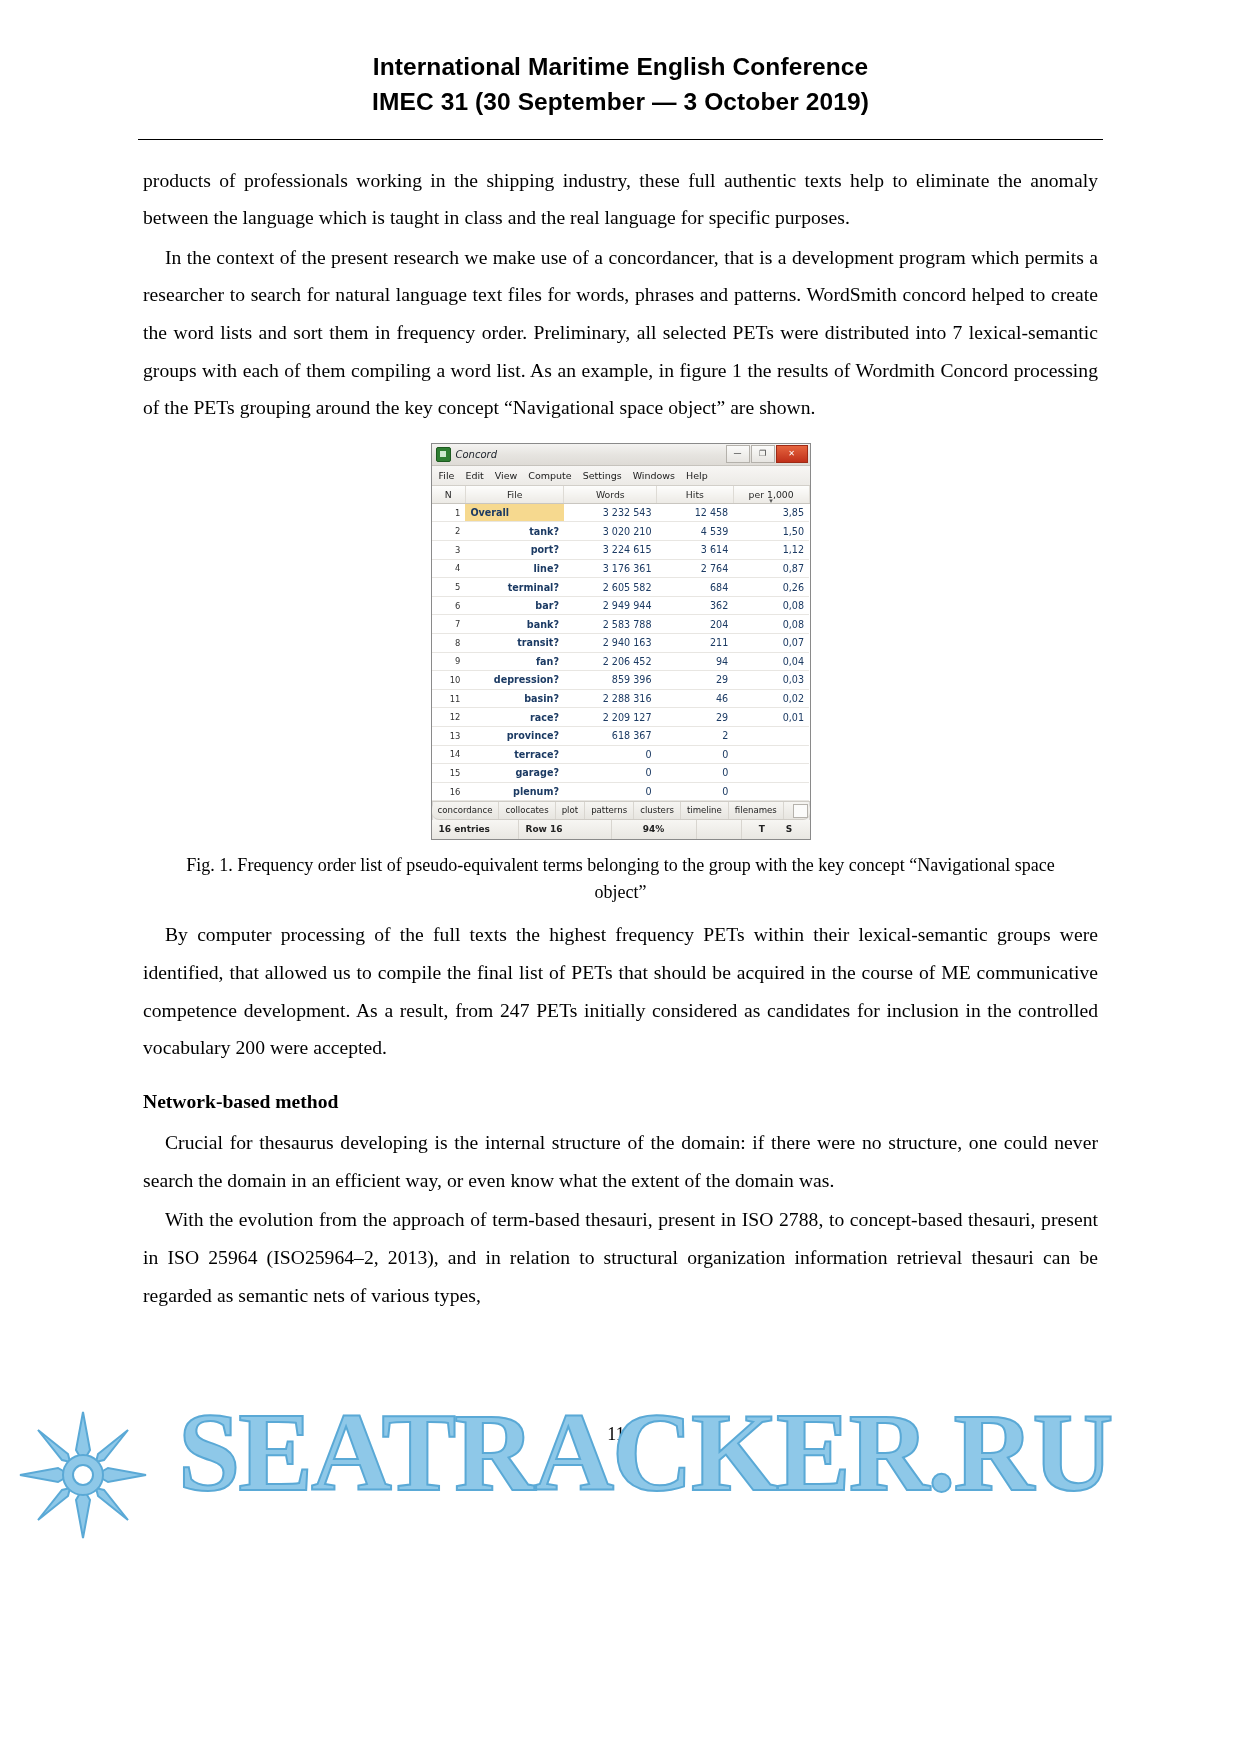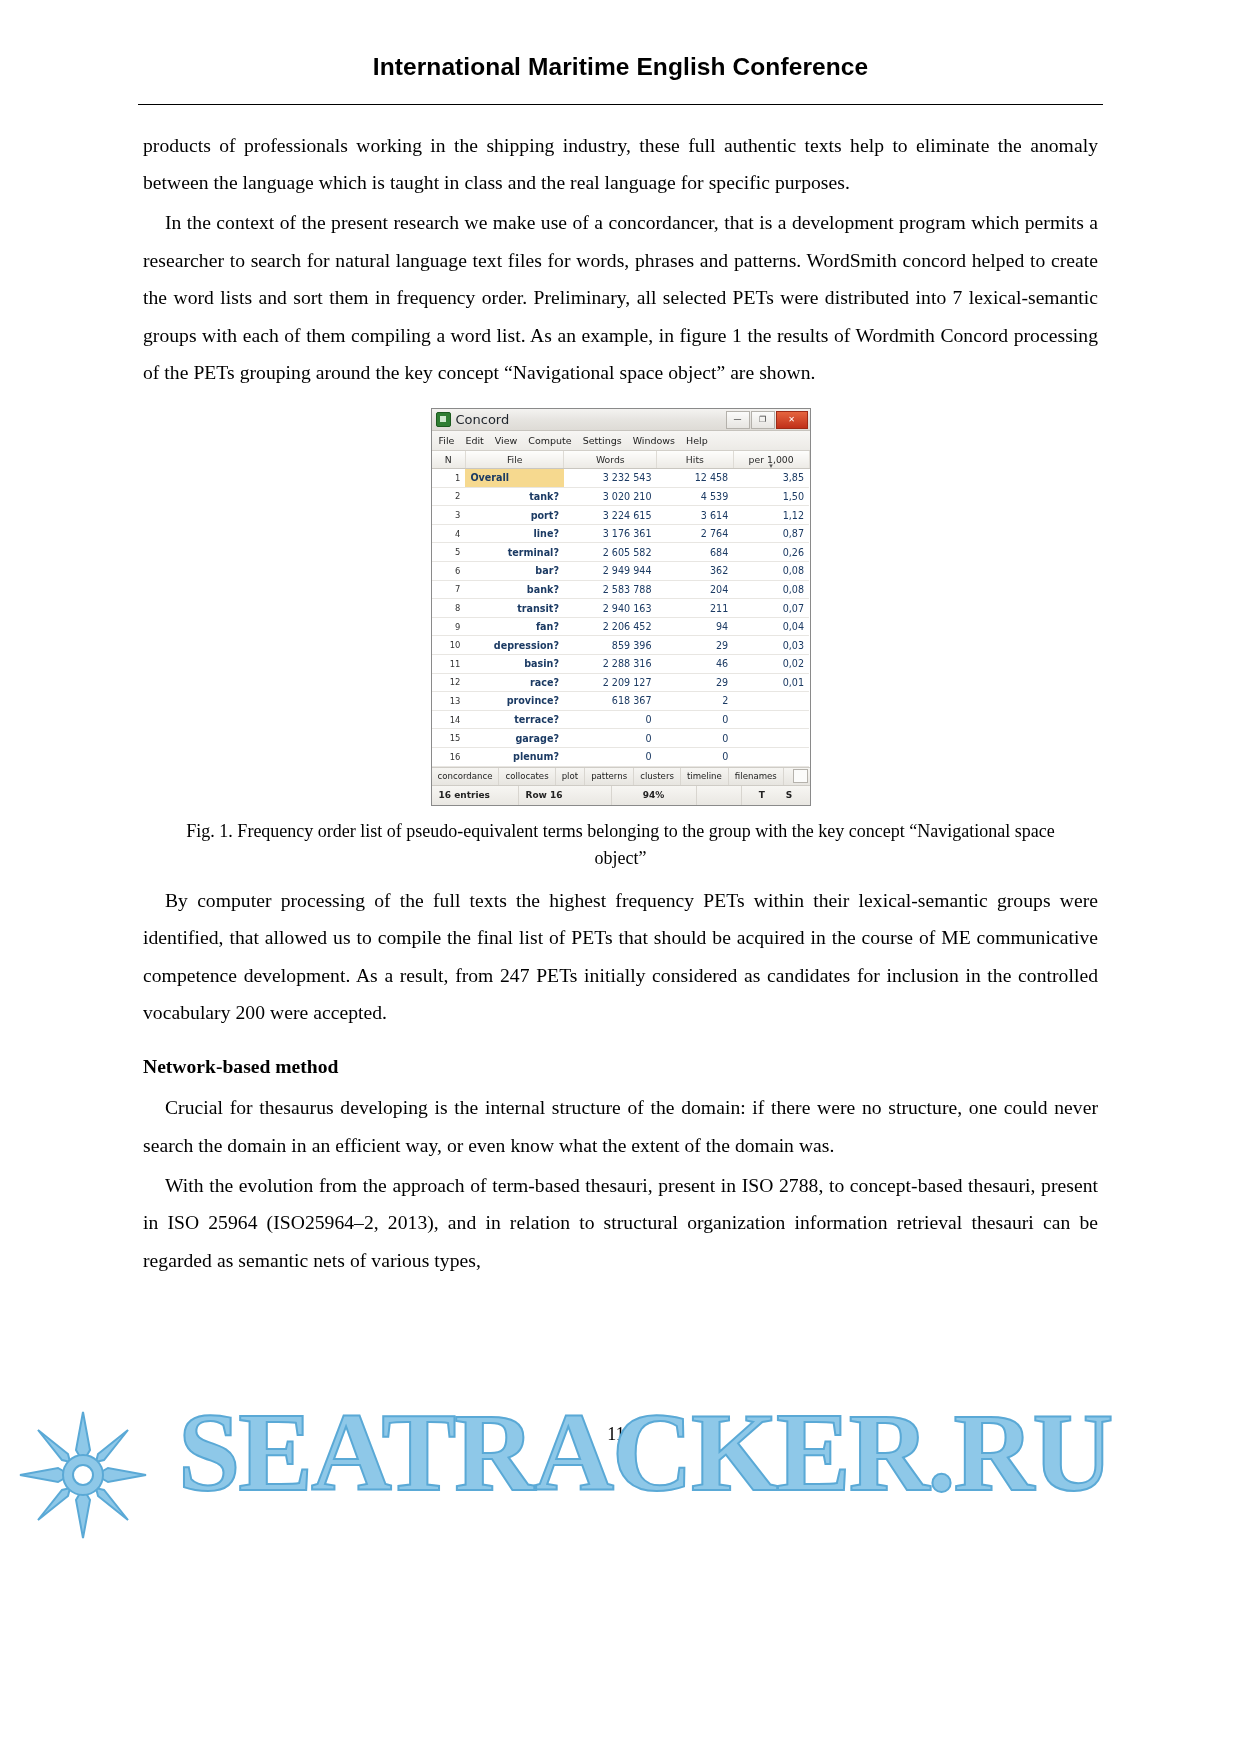--- a/index.html
+++ b/index.html
@@ -104,23 +104,24 @@
     position: relative;
   }
   .cw-appicon::after {
     content: "";
     position: absolute;
     left: 3px; top: 3px;
     width: 6px; height: 6px;
     background: #cfe8cf;
   }
   .cw-title {
-    font-size: 13px;
+    font-size: 10px;
     color: #20262e;
     flex: 1;
+    font-style: italic;
   }
   .cw-buttons { display: flex; gap: 1px; }
   .cw-btn {
     width: 22px; height: 16px;
     border: 1px solid #b4b1ab;
     background: linear-gradient(to bottom,#fbfbfa,#e7e5e1);
     font-size: 8px;
     color: #333;
     display: flex; align-items: center; justify-content: center;
     line-height: 1;
@@ -191,20 +192,21 @@
   }
   td.words, td.hits, td.per { text-align: right; color: #1b3a63; }
   .cw-tabs {
     display: flex;
     align-items: center;
     height: 17px;
     background: linear-gradient(to bottom,#f6f5f2,#e7e5e0);
     border-bottom: 1px solid #cfccc6;
     font-size: 8.6px;
     color: #222;
+    border-radius: 7px;
   }
   .cw-tab {
     padding: 0 6px;
     border-right: 1px solid #d9d6d0;
     line-height: 17px;
   }
   .cw-tabs .spacer { flex: 1; }
   .cw-tab-ctrl {
     width: 13px; height: 12px;
     border: 1px solid #b5b2ac;
@@ -274,20 +276,21 @@
     top: 22px;
     width: 130px;
     height: 130px;
   }
 </style>
 </head>
 <body>
 
 <div class="page-header">
   <div class="header-line">International Maritime English Conference</div>
+  <div class="header-line">IMEC 31 (30 September — 3 October 2019)</div>
   <div class="header-rule"></div>
 </div>
 
 <div class="content">
 
   <p class="para">products of professionals working in the shipping industry, these full authentic texts help to eliminate the anomaly between the language which is taught in class and the real language for specific purposes.</p>
 
   <p class="para indent">In the context of the present research we make use of a concordancer, that is a development program which permits a researcher to search for natural language text files for words, phrases and patterns. WordSmith concord helped to create the word lists and sort them in frequency order. Preliminary, all selected PETs were distributed into 7 lexical-semantic groups with each of them compiling a word list. As an example, in figure 1 the results of Wordmith Concord processing of the PETs grouping around the key concept “Navigational space object” are shown.</p>
 
   <div class="figure-wrap">

